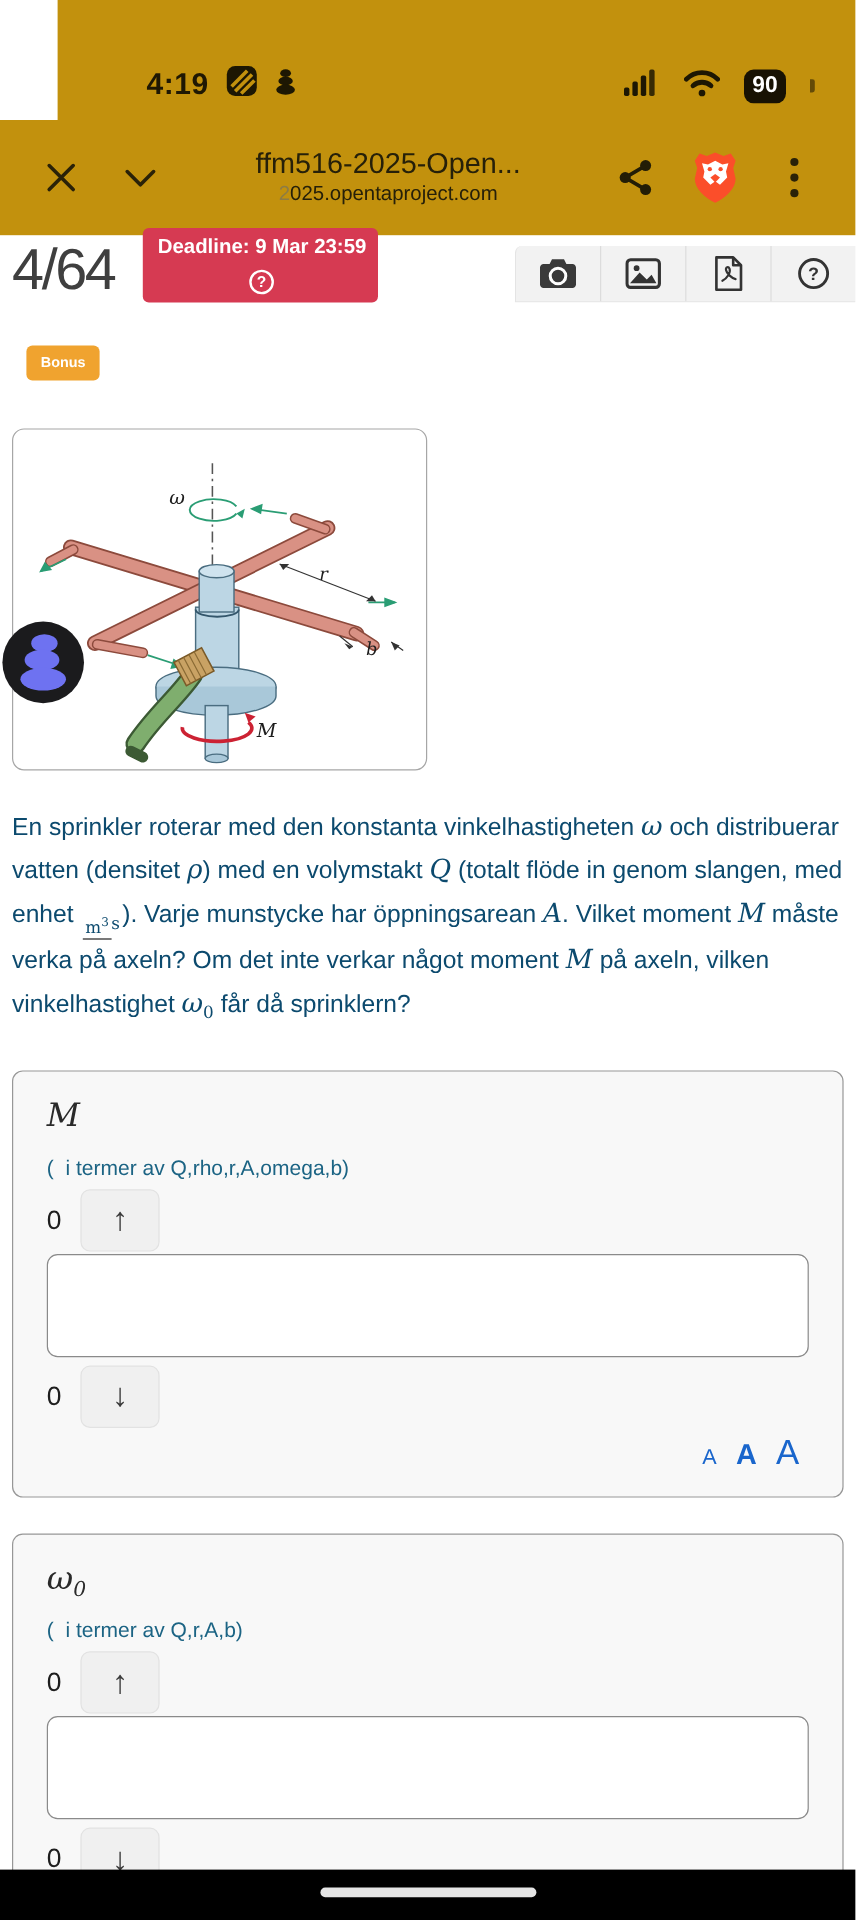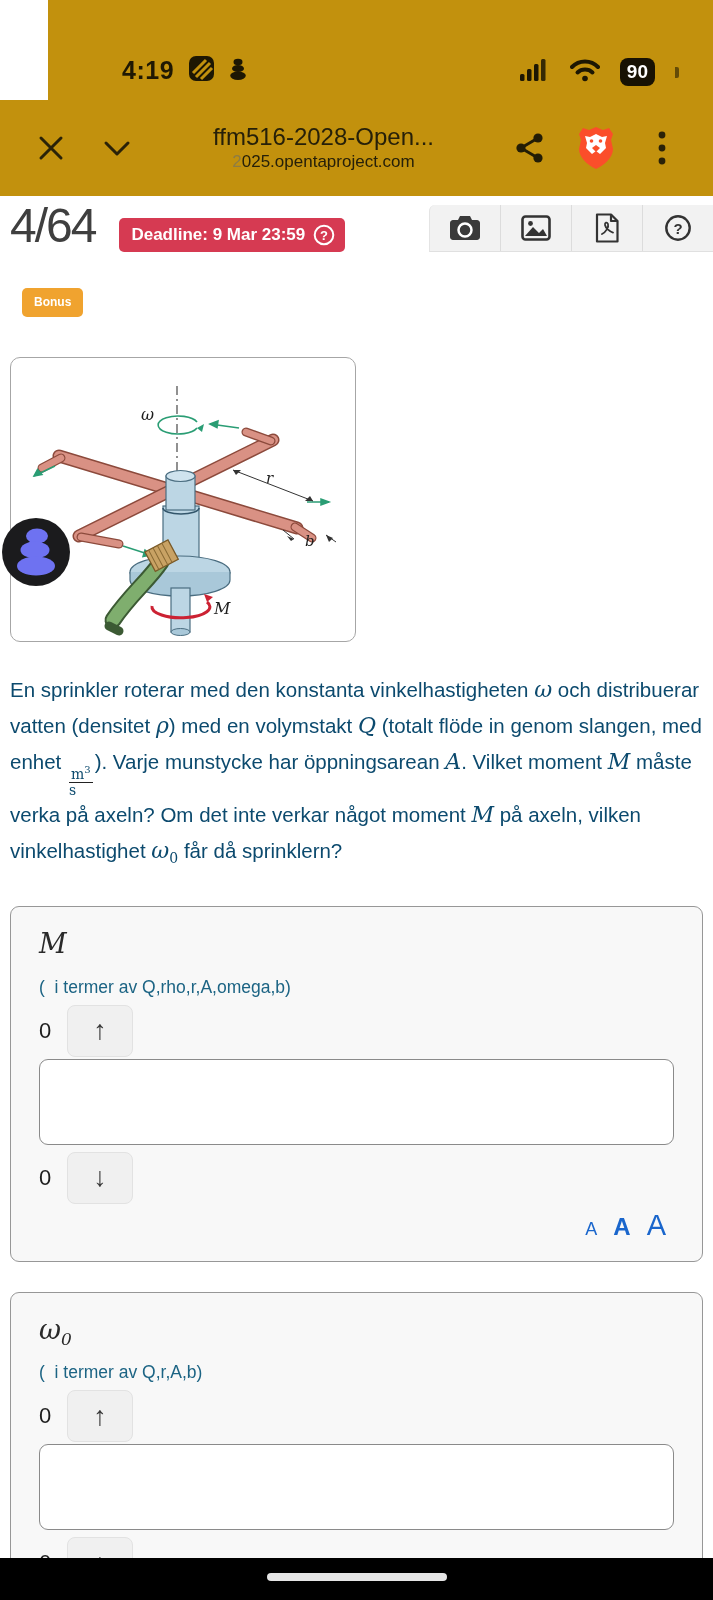--- a/index.html
+++ b/index.html
@@ -28,21 +28,21 @@
   .bt-title{font-size:24px;color:#262009;line-height:28px;white-space:nowrap;overflow:hidden}
   .bt-url{font-size:17px;color:#262009;line-height:22px;white-space:nowrap}
   .bt-url .dim{color:#8d7c45}
   
   .prog-row{display:flex;align-items:flex-end;position:relative;height:56px}
   .prog-num{font-size:48px;color:#3f3f3f;line-height:52px;margin-left:10px;
     font-stretch:condensed;letter-spacing:-2px}
   .deadline{
     background:#d63a52;color:#fff;font-weight:700;font-size:17px;
     border-radius:5px;padding:6px 10px 6px 12px;margin:15px 0 0 24px;
-    display:flex;align-items:center;gap:8px;line-height:20px;
+    display:flex;align-items:center;gap:8px;line-height:20px;flex-direction:column;
   }
   .icon-group{
     margin-left:auto;display:flex;height:46px;width:283px;
     background:#f2f2f2;border-bottom:1px solid #e0e0e0;border-left:1px solid #e4e4e4;
     border-radius:6px 0 0 0;
   }
   .icon-btn{flex:1;display:flex;align-items:center;justify-content:center;border-left:1px solid #dcdcdc}
   .icon-btn:first-child{border-left:none}
   
   .bonus{display:inline-block;margin:36px 0 0 22px;background:#f0a32f;color:#fff;
@@ -52,21 +52,21 @@
   
   .figure-card{
     margin:40px 0 0 10px;width:346px;height:285px;box-sizing:border-box;
     border:1px solid #a6a6a6;border-radius:10px;background:#fff;overflow:hidden;
   }
   .fig-label{font-family:"DejaVu Serif",serif;font-style:italic;fill:#1d1d1d}
   
   .problem{margin:30px 6px 0 10px;font-size:20.5px;line-height:36px;color:#0c4a6e}
   .problem .math{font-family:"DejaVu Serif",serif;font-style:italic;font-size:22px}
   .problem .math sub{font-size:14px;font-style:normal}
-  .frac{display:inline-flex;flex-direction:column;align-items:flex-start;vertical-align:-10px;
+  .frac{display:inline-flex;flex-direction:row;align-items:flex-start;vertical-align:-10px;
     font-family:"DejaVu Serif",serif;font-size:14px;line-height:13px;margin:0 2px}
   .fnum{border-bottom:1.4px solid #222;padding:0 2px 1px}
   .fnum sup{font-size:10px}
   .fden{padding-top:1px}
   
   .answer-card{
     margin:30px 10px 0 10px;background:#f8f8f8;border:1px solid #979797;border-radius:9px;
     padding:22px 28px 12px 28px;box-sizing:border-box;
   }
   .symbol{font-family:"DejaVu Serif",serif;font-style:italic;font-size:27px;color:#2a2a2a;line-height:30px}
@@ -139,21 +139,21 @@
     <svg width="26" height="26" viewBox="0 0 26 26">
         <path d="M3 3 L23 23 M23 3 L3 23" stroke="#2a2208" stroke-width="3" stroke-linecap="round"></path>
       </svg>
   </span>
   <span class="bt-btn">
     <svg width="28" height="18" viewBox="0 0 28 18">
         <path d="M3 4 L14 15 L25 4" stroke="#2a2208" stroke-width="3" fill="none" stroke-linecap="round" stroke-linejoin="round"></path>
       </svg>
   </span>
   <div class="bt-center">
-    <div class="bt-title">ffm516-2028-Open...</div>
+    <div class="bt-title">ffm516-2025-Open...</div>
     <div class="bt-url"><span class="dim">2</span><span>025.opentaproject.com</span></div>
   </div>
   <span class="bt-btn">
     <svg width="30" height="32" viewBox="0 0 30 32">
         <circle cx="23" cy="6" r="4.6" fill="#231d06"></circle>
         <circle cx="6" cy="16" r="4.6" fill="#231d06"></circle>
         <circle cx="23" cy="26" r="4.6" fill="#231d06"></circle>
         <path d="M6 16 L23 6 M6 16 L23 26" stroke="#231d06" stroke-width="3"></path>
       </svg>
   </span>

